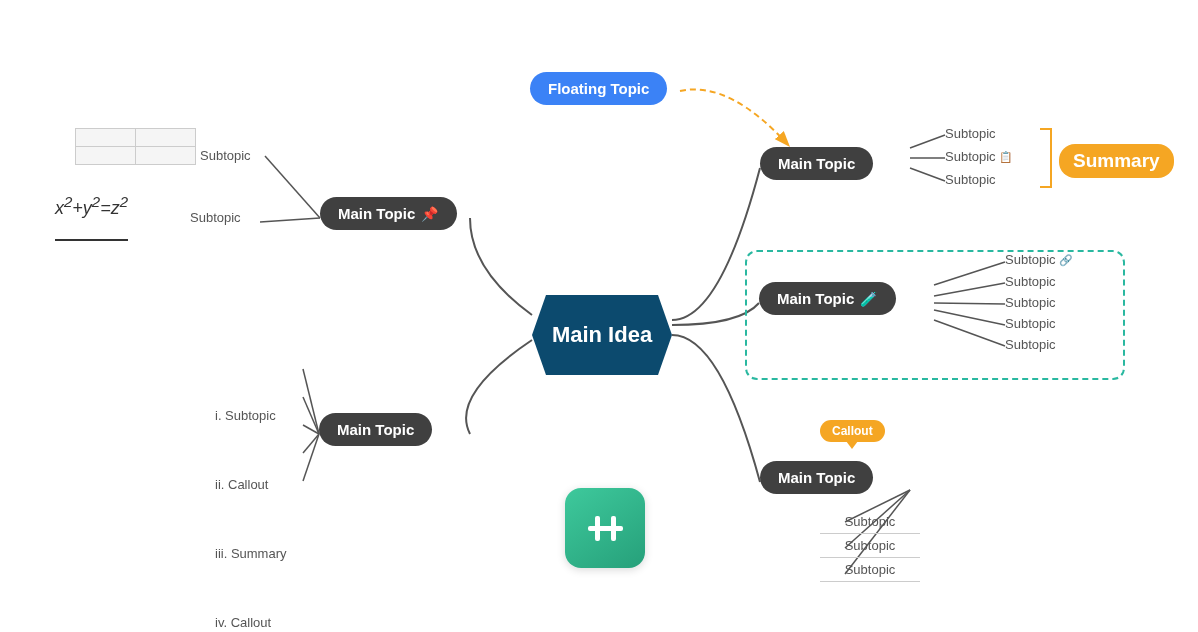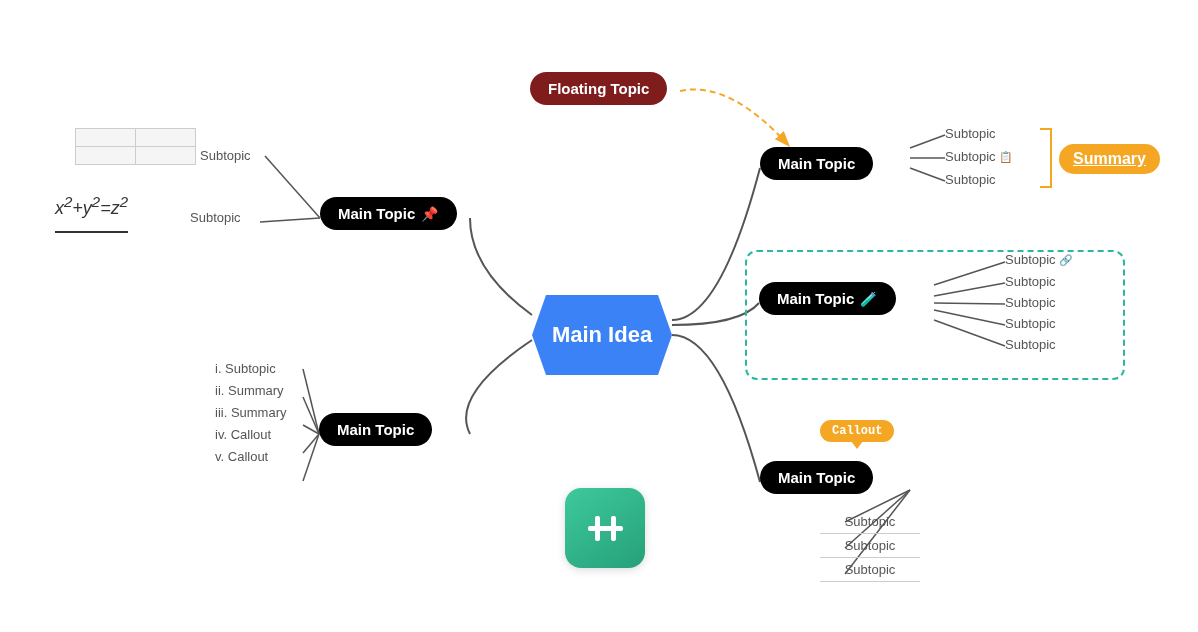--- a/index.html
+++ b/index.html
@@ -18,84 +18,82 @@
       height: 632px;
       pointer-events: none;
       z-index: 0;
     }
     .node {
       position: absolute;
       z-index: 1;
     }
     
     .main-idea {
-      background: #3b82f6;
+      background: #0c4a6e;
       color: #fff;
       font-size: 22px;
       font-weight: bold;
       border-radius: 50%;
       width: 140px;
       height: 80px;
       display: flex;
       align-items: center;
       justify-content: center;
       clip-path: polygon(10% 0%, 90% 0%, 100% 50%, 90% 100%, 10% 100%, 0% 50%);
       border-radius: 0;
     }
     
     .main-topic {
-      background: #000000;
+      background: #404040;
       color: #fff;
       font-size: 15px;
       font-weight: bold;
       border-radius: 20px;
       padding: 8px 18px;
       display: flex;
       align-items: center;
       justify-content: center;
       white-space: nowrap;
     }
     
     .floating-topic {
-      background: #7f1d1d;
+      background: #3b82f6;
       color: #fff;
       font-size: 15px;
       font-weight: bold;
       border-radius: 20px;
       padding: 8px 18px;
       display: flex;
       align-items: center;
       justify-content: center;
       white-space: nowrap;
     }
     
     .summary-label {
       background: #f5a623;
       color: #fff;
       border-radius: 16px;
       padding: 6px 14px;
-      font-size: 16px;
+      font-size: 19px;
       font-weight: bold;
       white-space: nowrap;
       display: flex;
       align-items: center;
       justify-content: center;
-      text-decoration: underline;
     }
     
     .callout-label {
       background: #f5a623;
       color: #fff;
       border-radius: 12px;
       padding: 4px 12px;
       font-size: 12px;
       font-weight: bold;
       white-space: nowrap;
       position: relative;
-      font-family: Liberation Mono, monospace;
     }
     .callout-label::after {
       content: '';
       position: absolute;
       bottom: -7px;
       left: 50%;
       transform: translateX(-50%);
       border-left: 6px solid transparent;
       border-right: 6px solid transparent;
       border-top: 8px solid #f5a623;
@@ -143,20 +141,21 @@
     }
     
     .list-subtopics {
       position: absolute;
       z-index: 1;
     }
     .list-subtopics div {
       font-size: 13px;
       color: #555;
       line-height: 1.7;
+      margin-top: 47px;
     }
     
     .topic-icon {
       margin-left: 6px;
       font-size: 14px;
     }
   </style>
 </head>
 <body>
 
@@ -256,42 +255,42 @@
   <span>Main Topic</span>
   <span class="topic-icon">📌</span>
 </div>
 
 <div class="node main-topic" style="left: 319px; top: 413px;">
   <span>Main Topic</span>
 </div>
 
 <div class="list-subtopics" style="left:215px; top:358px;">
   <div>i. Subtopic</div>
-  <div>ii. Summary</div>
+  <div>ii. Callout</div>
   <div>iii. Summary</div>
   <div>iv. Callout</div>
   <div>v. Callout</div>
 </div>
 
 <table class="table-node" style="left:75px; top:128px; position:absolute;">
   <tbody>
       <tr>
         <td></td>
         <td></td>
       </tr>
   <tr>
         <td></td>
         <td></td>
       </tr>
 </tbody>
   </table>
 <span class="subtopic" style="left:200px; top:148px;">Subtopic</span>
 
 <div class="math-node" style="left:55px; top:193px; position:absolute;">
-  <div class="math-formula" style="font-size:18px; font-style:italic; color:#333; border-bottom:2px solid #333; padding-bottom:12px; display:inline-block;">
+  <div class="math-formula" style="font-size:18px; font-style:italic; color:#333; border-bottom:2px solid #333; padding-bottom:20px; display:inline-block;">
     x<sup>2</sup>+y<sup>2</sup>=z<sup>2</sup>
   </div>
 </div>
 <span class="subtopic" style="left:190px; top:210px;">Subtopic</span>
 
 <div style="position:absolute; left:565px; top:488px; width:80px; height:80px; background: linear-gradient(145deg, #3ec99c, #26a07a); border-radius:16px; display:flex; align-items:center; justify-content:center; z-index:3; box-shadow: 0 2px 8px rgba(0,0,0,0.15);">
   <svg width="45" height="45" viewBox="0 0 45 45">
     <rect x="5" y="20" width="35" height="5" rx="2" fill="white"></rect>
     <rect x="12" y="10" width="5" height="25" rx="2" fill="white"></rect>
     <rect x="28" y="10" width="5" height="25" rx="2" fill="white"></rect>

